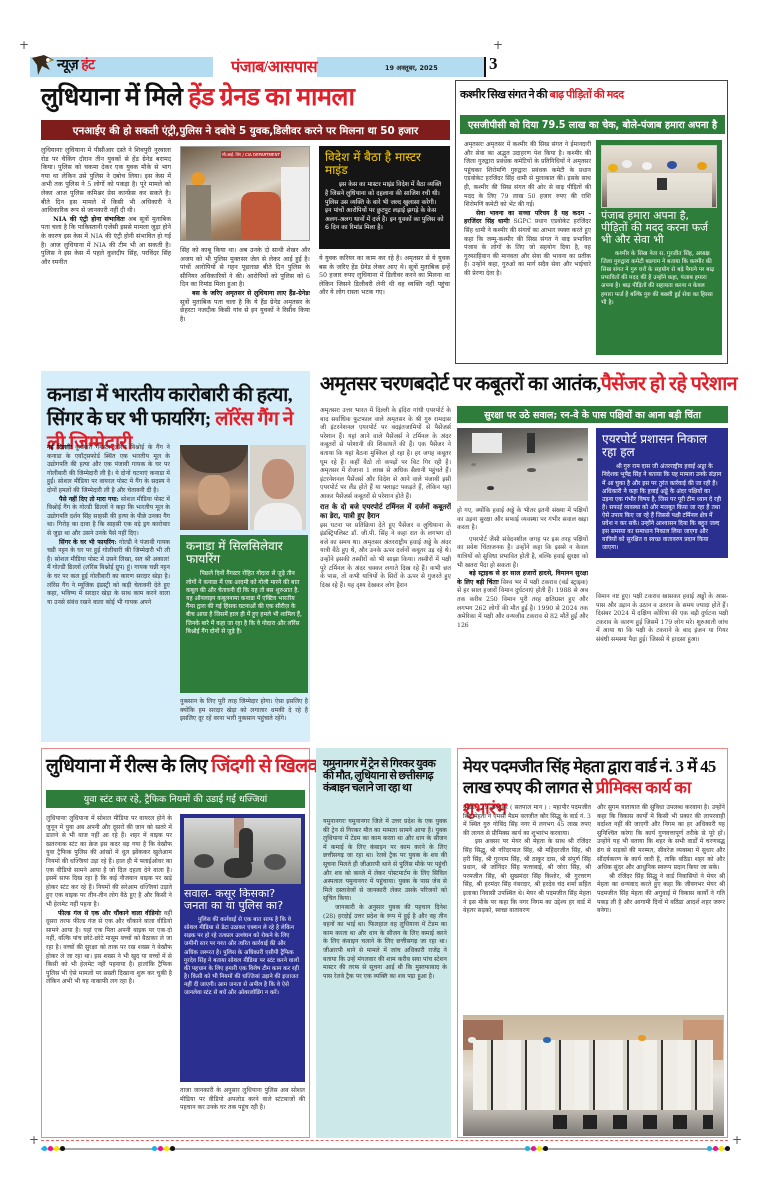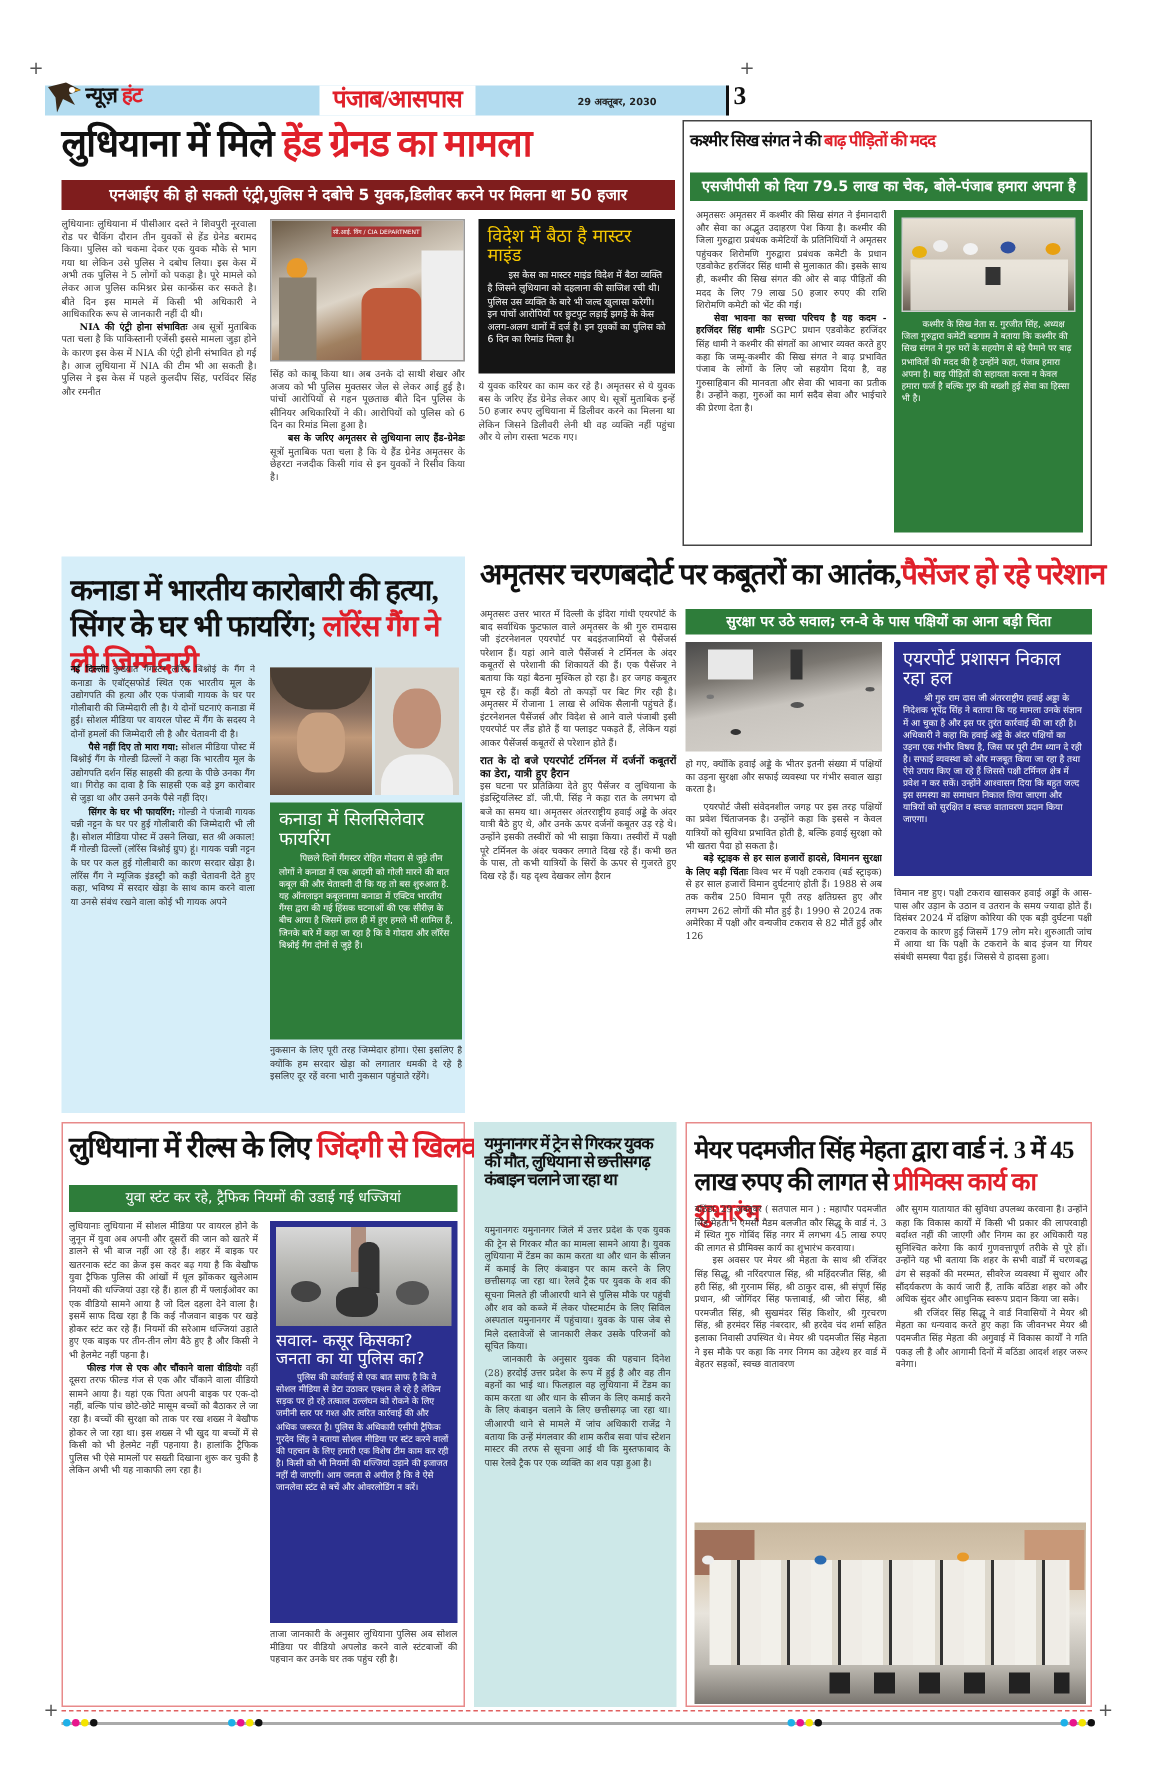--- a/index.html
+++ b/index.html
@@ -30,22 +30,22 @@
   <svg width="26" height="26" viewBox="0 0 26 26">
       <path d="M2 6 L14 3 L24 8 L16 11 L20 18 L12 14 L8 23 L7 13 Z" fill="#3a2a1a"></path>
       <circle cx="18" cy="8" r="2" fill="#fff"></circle>
       <path d="M20 7 L24 8 L20 9Z" fill="#e0a020"></path>
     </svg>
 </div>
 <div class="abs hl" style="left:57px;top:58px;font-size:14px">
   <span>न्यूज़</span>
   <span class="red">हंट</span>
 </div>
-<div class="abs hl red" style="left:213px;top:57px;font-size:16px;width:104px;background:#fff;text-align:center;height:20px;line-height:20px">पंजाब/आसपास</div>
-<div class="abs" style="left:385px;top:63px;font-family:'DejaVu Sans',sans-serif;font-size:6.5px;font-weight:bold;color:#222">29 अक्तूबर, 2030</div>
+<div class="abs hl red" style="left:213px;top:57px;font-size:16px;width:104px;background:#fff;text-align:right;height:20px;line-height:20px">पंजाब/आसपास</div>
+<div class="abs" style="left:385px;top:63px;font-family:'DejaVu Sans',sans-serif;font-size:6.5px;font-weight:bold;color:#222">19 अक्तूबर, 2025</div>
 <div class="abs hl" style="left:489px;top:55px;font-size:17px">3</div>
 
 <div class="abs hl" style="left:41px;top:84px;font-size:25px;white-space:nowrap">
   <span>लुधियाना में मिले</span>
   <span class="red">हेंड ग्रेनड का मामला</span>
 </div>
 <div class="box-sub" style="left:41px;top:120px;width:409px;height:20px;line-height:20px;font-size:10.3px;background:#7f1d1d">एनआईए की हो सकती एंट्री,पुलिस ने दबोचे 5 युवक,डिलीवर करने पर मिलना था 50 हजार</div>
 <div class="abs body" style="left:41px;top:146px;width:130px;height:196px">
   <span>लुधियानाः लुधियाना में पीसीआर दस्ते ने शिवपुरी नूरवाला रोड पर चैकिंग दौरान तीन युवकों से हेंड ग्रेनेड बरामद किया। पुलिस को चकमा देकर एक युवक मौके से भाग गया था लेकिन उसे पुलिस ने दबोच लिया। इस केस में अभी तक पुलिस ने 5 लोगों को पकड़ा है। पूरे मामले को लेकर आज पुलिस कमिश्नर प्रेस कान्फ्रेंस कर सकते है। बीते दिन इस मामले में किसी भी अधिकारी ने आधिकारिक रूप से जानकारी नहीं दी थी।</span>
   <div style="text-indent:12px"><b>NIA की एंट्री होना संभावितः</b> <span>अब सूत्रों मुताबिक पता चला है कि पाकिस्तानी एजेंसी इससे मामला जुड़ा होने के कारण इस केस में NIA की एंट्री होनी संभावित हो गई है। आज लुधियाना में NIA की टीम भी आ सकती है। पुलिस ने इस केस में पहले कुलदीप सिंह, परविंदर सिंह और रमनीत</span></div>
@@ -81,20 +81,21 @@
   <div class="photo" style="left:5px;top:5px;width:116px;height:63px;background:linear-gradient(180deg,#e8e0d4 0%,#c8beb0 55%,#6a5e54 100%);border-color:#ccc">
     <div class="abs" style="left:6px;top:18px;width:10px;height:8px;border-radius:50%;background:#e8b010"></div>
     <div class="abs" style="left:20px;top:14px;width:10px;height:8px;border-radius:50%;background:#eee"></div>
     <div class="abs" style="left:40px;top:16px;width:10px;height:8px;border-radius:50%;background:#f2f2f2"></div>
     <div class="abs" style="left:65px;top:15px;width:10px;height:8px;border-radius:50%;background:#3050a0"></div>
     <div class="abs" style="left:95px;top:16px;width:10px;height:8px;border-radius:50%;background:#e8a010"></div>
     <div class="abs" style="left:5px;top:27px;width:105px;height:36px;background:#f0ece4;opacity:.8"></div>
     <div class="abs" style="left:55px;top:32px;width:10px;height:12px;background:#333"></div>
   </div>
   <div class="side" style="left:5px;top:70px;width:116px;height:145px">
+    <div class="t" style="font-size:10.8px">पंजाब हमारा अपना है, पीड़ितों की मदद करना फर्ज भी और सेवा भी</div>
     <div class="b" style="font-size:5.8px;line-height:8.2px">कश्मीर के सिख नेता स. गुरजीत सिंह, अध्यक्ष जिला गुरुद्वारा कमेटी बडगाम ने बताया कि कश्मीर की सिख संगत ने गुरु घरों के सहयोग से बड़े पैमाने पर बाढ़ प्रभावितों की मदद की है उन्होंने कहा, पंजाब हमारा अपना है। बाढ़ पीड़ितों की सहायता करना न केवल हमारा फर्ज है बल्कि गुरु की बख्शी हुई सेवा का हिस्सा भी है।</div>
   </div>
 </div>
 
 <div class="abs" style="left:41px;top:371px;width:269px;height:371px;background:#d6eef9"></div>
 <div class="abs hl" style="left:47px;top:383px;width:260px;font-size:19.5px;line-height:24px">
   <span>कनाडा में भारतीय कारोबारी की हत्या, सिंगर के घर भी फायरिंग;</span>
   <span class="red">लॉरेंस गैंग ने ली जिम्मेदारी</span>
 </div>
 <div class="abs body" style="left:47px;top:443px;width:123px;height:292px;font-size:6.1px">
@@ -131,21 +132,21 @@
   <div class="abs" style="left:30px;top:58px;width:7px;height:4px;border-radius:50%;background:#333"></div>
   <div class="abs" style="left:70px;top:40px;width:9px;height:4px;border-radius:50%;background:#555"></div>
   <div class="abs" style="left:14px;top:35px;width:5px;height:3px;border-radius:50%;background:#777"></div>
   <div class="abs" style="left:120px;top:30px;width:6px;height:3px;border-radius:50%;background:#555"></div>
 </div>
 <div class="abs body" style="left:457px;top:506px;width:131px;height:248px;font-size:6.2px">
   <span>हो गए, क्योंकि हवाई अड्डे के भीतर इतनी संख्या में पक्षियों का उड़ना सुरक्षा और सफाई व्यवस्था पर गंभीर सवाल खड़ा करता है।</span>
   <div style="text-indent:12px;margin-top:3px">एयरपोर्ट जैसी संवेदनशील जगह पर इस तरह पक्षियों का प्रवेश चिंताजनक है। उन्होंने कहा कि इससे न केवल यात्रियों को सुविधा प्रभावित होती है, बल्कि हवाई सुरक्षा को भी खतरा पैदा हो सकता है।</div>
   <div style="text-indent:12px"><b>बड़े स्ट्राइक से हर साल हजारों हादसे, विमानन सुरक्षा के लिए बड़ी चिंताः</b> <span>विश्व भर में पक्षी टकराव (बर्ड स्ट्राइक) से हर साल हजारों विमान दुर्घटनाएं होती हैं। 1988 से अब तक करीब 250 विमान पूरी तरह क्षतिग्रस्त हुए और लगभग 262 लोगों की मौत हुई है। 1990 से 2024 तक अमेरिका में पक्षी और वन्यजीव टकराव से 82 मौतें हुईं और 126</span></div>
 </div>
-<div class="side" style="left:596px;top:428px;width:132px;height:156px;background:#2b2f8f;padding:5px 6px">
+<div class="side" style="left:596px;top:428px;width:132px;height:130px;background:#2b2f8f;padding:5px 6px">
   <div class="t" style="font-size:12px">एयरपोर्ट प्रशासन निकाल रहा हल</div>
   <div class="b" style="font-size:5.9px;line-height:8.1px">श्री गुरु राम दास जी अंतरराष्ट्रीय हवाई अड्डा के निदेशक भूपेंद्र सिंह ने बताया कि यह मामला उनके संज्ञान में आ चुका है और इस पर तुरंत कार्रवाई की जा रही है। अधिकारी ने कहा कि हवाई अड्डे के अंदर पक्षियों का उड़ना एक गंभीर विषय है, जिस पर पूरी टीम ध्यान दे रही है। सफाई व्यवस्था को और मजबूत किया जा रहा है तथा ऐसे उपाय किए जा रहे हैं जिससे पक्षी टर्मिनल क्षेत्र में प्रवेश न कर सकें। उन्होंने आश्वासन दिया कि बहुत जल्द इस समस्या का समाधान निकाल लिया जाएगा और यात्रियों को सुरक्षित व स्वच्छ वातावरण प्रदान किया जाएगा।</div>
 </div>
 <div class="abs body" style="left:596px;top:592px;width:132px;height:150px;font-size:6.2px">विमान नष्ट हुए। पक्षी टकराव खासकर हवाई अड्डों के आस-पास और उड़ान के उठान व उतरान के समय ज्यादा होते हैं। दिसंबर 2024 में दक्षिण कोरिया की एक बड़ी दुर्घटना पक्षी टकराव के कारण हुई जिसमें 179 लोग मरे। शुरुआती जांच में आया था कि पक्षी के टकराने के बाद इंजन या गियर संबंधी समस्या पैदा हुई। जिससे ये हादसा हुआ।</div>
 
 <div class="abs" style="left:41px;top:748px;width:269px;height:390px;border:1px solid #e88a8a"></div>
 <div class="abs hl" style="left:46px;top:756px;font-size:19px;white-space:nowrap">
   <span>लुधियाना में रील्स के लिए</span>
   <span class="red">जिंदगी से खिलवाड</span>
 </div>

